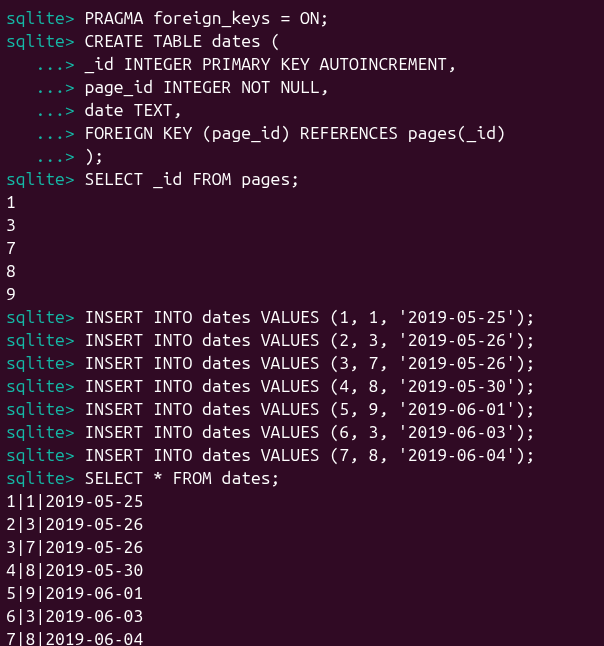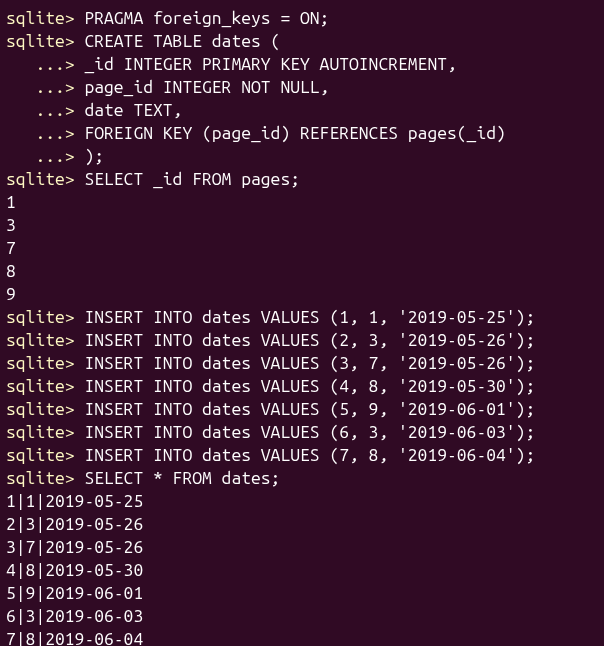--- a/index.html
+++ b/index.html
@@ -12,21 +12,21 @@
     font-family: "Ubuntu Mono", "DejaVu Sans Mono", "Consolas", monospace;
     font-size: 17.5px;
     line-height: 23px;
     overflow: hidden;
   }
   .terminal {
     padding: 6px 6px;
     white-space: pre;
   }
   .prompt {
-    color: #fef9c3;
+    color: #14b8a6;
   }
   .line {
     display: block;
   }
 </style>
 </head>
 <body>
 
 <div class="terminal" id="term"><div class="line"><span class="prompt">sqlite&gt; </span><span>PRAGMA foreign_keys = ON;</span></div><div class="line"><span class="prompt">sqlite&gt; </span><span>CREATE TABLE dates (</span></div><div class="line"><span class="prompt">   ...&gt; </span><span>_id INTEGER PRIMARY KEY AUTOINCREMENT,</span></div><div class="line"><span class="prompt">   ...&gt; </span><span>page_id INTEGER NOT NULL,</span></div><div class="line"><span class="prompt">   ...&gt; </span><span>date TEXT,</span></div><div class="line"><span class="prompt">   ...&gt; </span><span>FOREIGN KEY (page_id) REFERENCES pages(_id)</span></div><div class="line"><span class="prompt">   ...&gt; </span><span>);</span></div><div class="line"><span class="prompt">sqlite&gt; </span><span>SELECT _id FROM pages;</span></div><div class="line"><span>1</span></div><div class="line"><span>3</span></div><div class="line"><span>7</span></div><div class="line"><span>8</span></div><div class="line"><span>9</span></div><div class="line"><span class="prompt">sqlite&gt; </span><span>INSERT INTO dates VALUES (1, 1, '2019-05-25');</span></div><div class="line"><span class="prompt">sqlite&gt; </span><span>INSERT INTO dates VALUES (2, 3, '2019-05-26');</span></div><div class="line"><span class="prompt">sqlite&gt; </span><span>INSERT INTO dates VALUES (3, 7, '2019-05-26');</span></div><div class="line"><span class="prompt">sqlite&gt; </span><span>INSERT INTO dates VALUES (4, 8, '2019-05-30');</span></div><div class="line"><span class="prompt">sqlite&gt; </span><span>INSERT INTO dates VALUES (5, 9, '2019-06-01');</span></div><div class="line"><span class="prompt">sqlite&gt; </span><span>INSERT INTO dates VALUES (6, 3, '2019-06-03');</span></div><div class="line"><span class="prompt">sqlite&gt; </span><span>INSERT INTO dates VALUES (7, 8, '2019-06-04');</span></div><div class="line"><span class="prompt">sqlite&gt; </span><span>SELECT * FROM dates;</span></div><div class="line"><span>1|1|2019-05-25</span></div><div class="line"><span>2|3|2019-05-26</span></div><div class="line"><span>3|7|2019-05-26</span></div><div class="line"><span>4|8|2019-05-30</span></div><div class="line"><span>5|9|2019-06-01</span></div><div class="line"><span>6|3|2019-06-03</span></div><div class="line"><span>7|8|2019-06-04</span></div></div>
 

